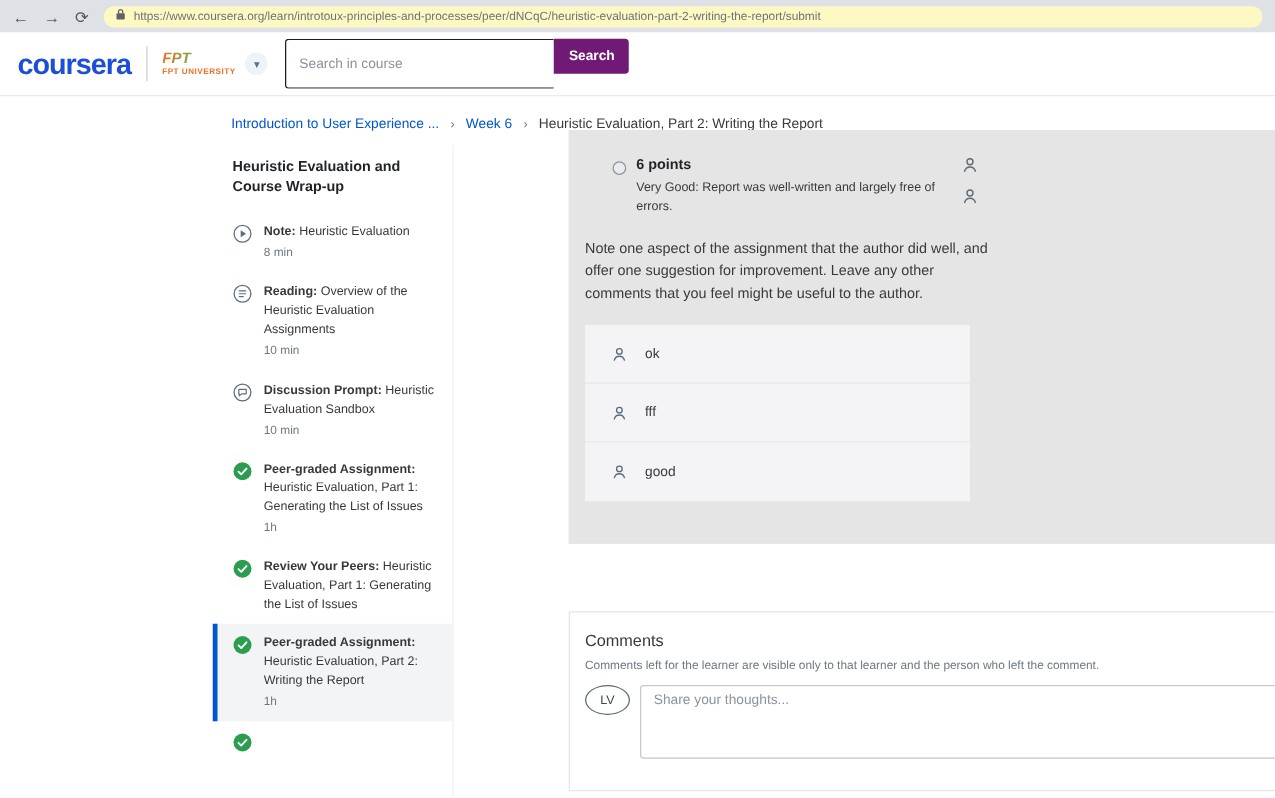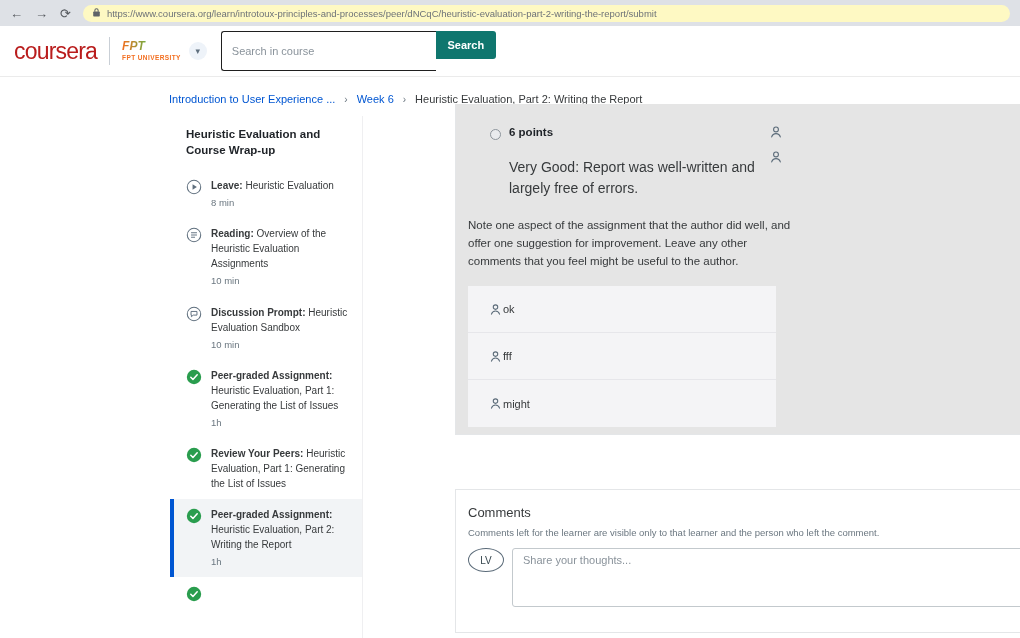--- a/index.html
+++ b/index.html
@@ -11,38 +11,38 @@
   .browser-bar { position:absolute; top:0; left:0; right:0; height:26px; background:#dee1e6;
     display:flex; align-items:center; gap:12px; padding:0 10px; }
   .nav-btn { color:#54585d; font-size:13px; line-height:1; cursor:pointer; }
   .address-bar { flex:1; height:17px; background:#fef9c3; border-radius:9px;
     display:flex; align-items:center; gap:6px; padding:0 9px; overflow:hidden; }
   .url { font-size:9.5px; color:#6d7278; white-space:nowrap; overflow:hidden; }
 
   
   .site-header { position:absolute; top:26px; left:0; right:0; height:51px; background:#fff;
     border-bottom:1px solid #ebebeb; display:flex; align-items:center; padding-left:14px; }
-  .logo { font-size:23px; font-weight:400; color:#b91c1c; letter-spacing:-0.8px; cursor:pointer; }
+  .logo { font-size:23px; font-weight:700; color:#1d4ed8; letter-spacing:-0.8px; cursor:pointer; }
   .hdr-divider { width:1px; height:28px; background:#c9cfd6; margin:0 12px; }
   .partner { display:flex; flex-direction:column; line-height:1.15; cursor:pointer; }
   .fpt-name { font-size:12px; font-weight:700; font-style:italic;
     background:linear-gradient(90deg,#f36f21,#58b947,#1b75bb);
     -webkit-background-clip:text; background-clip:text; color:transparent; }
   .fpt-sub { font-size:6.5px; font-weight:700; color:#f36f21; letter-spacing:.4px; }
   .chev-btn { width:18px; height:18px; border-radius:50%; background:#eef3f9; color:#5f6f7e;
     display:flex; align-items:center; justify-content:center; font-size:9px; margin-left:8px; cursor:pointer; }
   .search-wrap { display:flex; margin-left:14px; }
   .search-wrap input { width:215px; height:40px; border:1px solid #1f1f1f; border-right:none;
     border-radius:3px 0 0 3px; padding:0 10px; font-size:11px; color:#333; font-family:inherit; outline:none; }
   .search-wrap input::placeholder { color:#8a939b; }
-  .search-btn { width:60px; height:28px; background:#0f766e; color:#fff; border:none;
+  .search-btn { width:60px; height:28px; background:#701a75; color:#fff; border:none;
     border-radius:0 3px 3px 0; font-size:11px; font-weight:700; cursor:pointer; font-family:inherit; }
 
   
-  .breadcrumb { position:absolute; top:93px; left:169px; display:flex; align-items:center; gap:9px; font-size:11px; }
+  .breadcrumb { position:absolute; top:93px; left:185px; display:flex; align-items:center; gap:9px; font-size:11px; }
   .breadcrumb a { color:#0056d2; text-decoration:none; cursor:pointer; }
   .crumb-sep { color:#6b7780; font-size:10px; }
   .crumb-current { color:#373a3c; }
 
   
   .sidebar { position:absolute; left:170px; top:116px; width:193px; bottom:0; border-right:1px solid #efeff1; overflow:hidden; }
   .sb-title { font-size:11.5px; font-weight:700; color:#1f2328; line-height:1.4; padding:10px 28px 12px 16px; }
   .sb-item { position:relative; display:flex; gap:9px; padding:8px 10px 8px 16px; cursor:pointer; }
   .sb-item.active { background:#f2f4f6; }
   .sb-item.active::before { content:""; position:absolute; left:0; top:0; bottom:0; width:4px; background:#0056d2; }
@@ -52,26 +52,26 @@
   .sb-text b { font-weight:700; }
   .dur { display:block; color:#6b7780; margin-top:3px; font-size:9.5px; }
 
   
   .assignment-card { position:absolute; left:455px; top:104px; width:605px; height:331px;
     border:1px solid #e4e6e8; border-top:none; background:#e5e5e5; padding:0 12px; }
   .option-row { position:relative; display:flex; padding:22px 0 0 22px; }
   .radio { width:11px; height:11px; border:1.5px solid #8d959c; border-radius:50%; background:#e9ebee; margin-top:3px; flex:none; cursor:pointer; }
   .option-text { margin-left:8px; width:252px; }
   .points { font-size:11.5px; font-weight:700; color:#1f2328; }
-  .opt-desc { font-size:14px; color:#373a3c; line-height:1.5; margin-top:19px; }
+  .opt-desc { font-size:10px; color:#373a3c; line-height:1.5; margin-top:5px; }
   .graders { position:absolute; left:300px; top:20px; display:flex; flex-direction:column; gap:9px; }
   .g-icon svg { width:16px; height:16px; display:block; cursor:pointer; }
   .prompt { font-size:11.5px; color:#373a3c; line-height:1.55; margin-top:18px; width:334px; }
   .responses { margin-top:16px; width:308px; }
-  .resp-row { display:flex; align-items:center; background:#f4f4f6; height:47px;
+  .resp-row { display:flex; align-items:center; gap:13px; background:#f4f4f6; height:47px;
     padding-left:20px; border-bottom:1px solid #e6e6ea; }
   .resp-row:last-child { border-bottom:none; }
   .r-icon svg { width:15px; height:15px; display:block; }
   .resp-text { font-size:11px; color:#373a3c; }
 
   
   .comments-card { position:absolute; left:455px; top:489px; width:600px; height:144px;
     border:1px solid #e4e6e8; background:#fff; padding:15px 12px; }
   .c-title { font-size:13px; color:#373a3c; }
   .c-sub { font-size:9.5px; color:#6b7780; margin-top:7px; }
@@ -125,21 +125,21 @@
   <div class="sidebar">
     <div class="sb-title">Heuristic Evaluation and Course Wrap-up</div>
     <div id="sb-items">
         <div class="sb-item">
           <span class="sb-icon">
             <svg viewBox="0 0 20 20">
               <circle cx="10" cy="10" r="8.4" fill="none" stroke="#5f6f7e" stroke-width="1.3"></circle>
               <path d="M8.2 6.6l5.4 3.4-5.4 3.4z" fill="#5f6f7e"></path>
             </svg>
           </span>
-          <span class="sb-text"><b>Leave:</b> Heuristic Evaluation<span class="dur">8 min</span></span>
+          <span class="sb-text"><b>Note:</b> Heuristic Evaluation<span class="dur">8 min</span></span>
         </div>
         <div class="sb-item">
           <span class="sb-icon">
             <svg viewBox="0 0 20 20">
               <circle cx="10" cy="10" r="8.4" fill="none" stroke="#5f6f7e" stroke-width="1.3"></circle>
               <path d="M6.8 7.2h6.4M6.8 10h6.4M6.8 12.8h4" stroke="#5f6f7e" stroke-width="1.2" fill="none" stroke-linecap="round"></path>
             </svg>
           </span>
           <span class="sb-text"><b>Reading:</b> Overview of the Heuristic Evaluation Assignments<span class="dur">10 min</span></span>
         </div>
@@ -232,21 +232,21 @@
           </span>
           <span class="resp-text">fff</span>
         </div>
         <div class="resp-row">
           <span class="r-icon">
             <svg viewBox="0 0 20 20">
               <circle cx="10" cy="6.8" r="3" fill="none" stroke="#5b6b79" stroke-width="1.4"></circle>
               <path d="M4.6 16.2c.9-3 3.6-4.2 5.4-4.2s4.5 1.2 5.4 4.2" fill="none" stroke="#5b6b79" stroke-width="1.4" stroke-linecap="round"></path>
             </svg>
           </span>
-          <span class="resp-text">might</span>
+          <span class="resp-text">good</span>
         </div>
       </div>
   </div>
 
   <div class="comments-card">
     <div class="c-title">Comments</div>
     <div class="c-sub">Comments left for the learner are visible only to that learner and the person who left the comment.</div>
     <div class="c-row">
       <span class="avatar">LV</span>
       <textarea class="comment-input" placeholder="Share your thoughts..." style=""></textarea>

